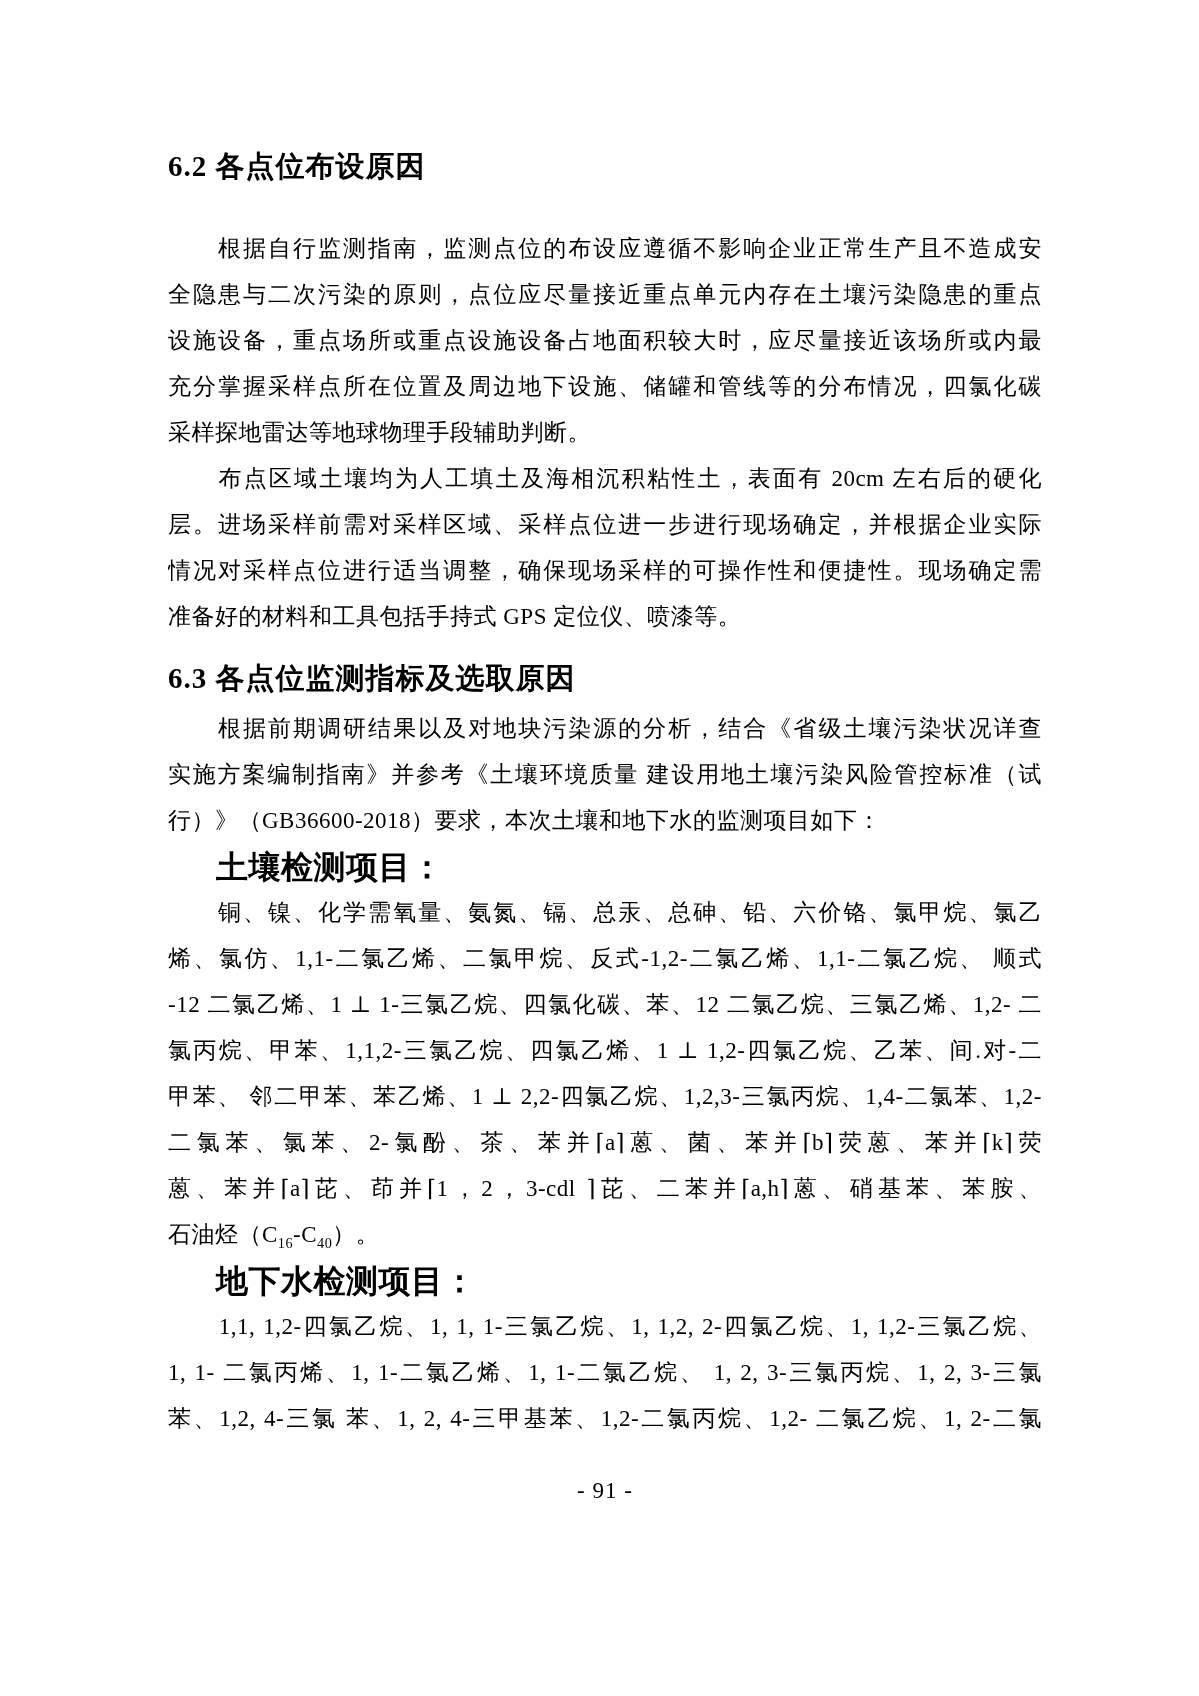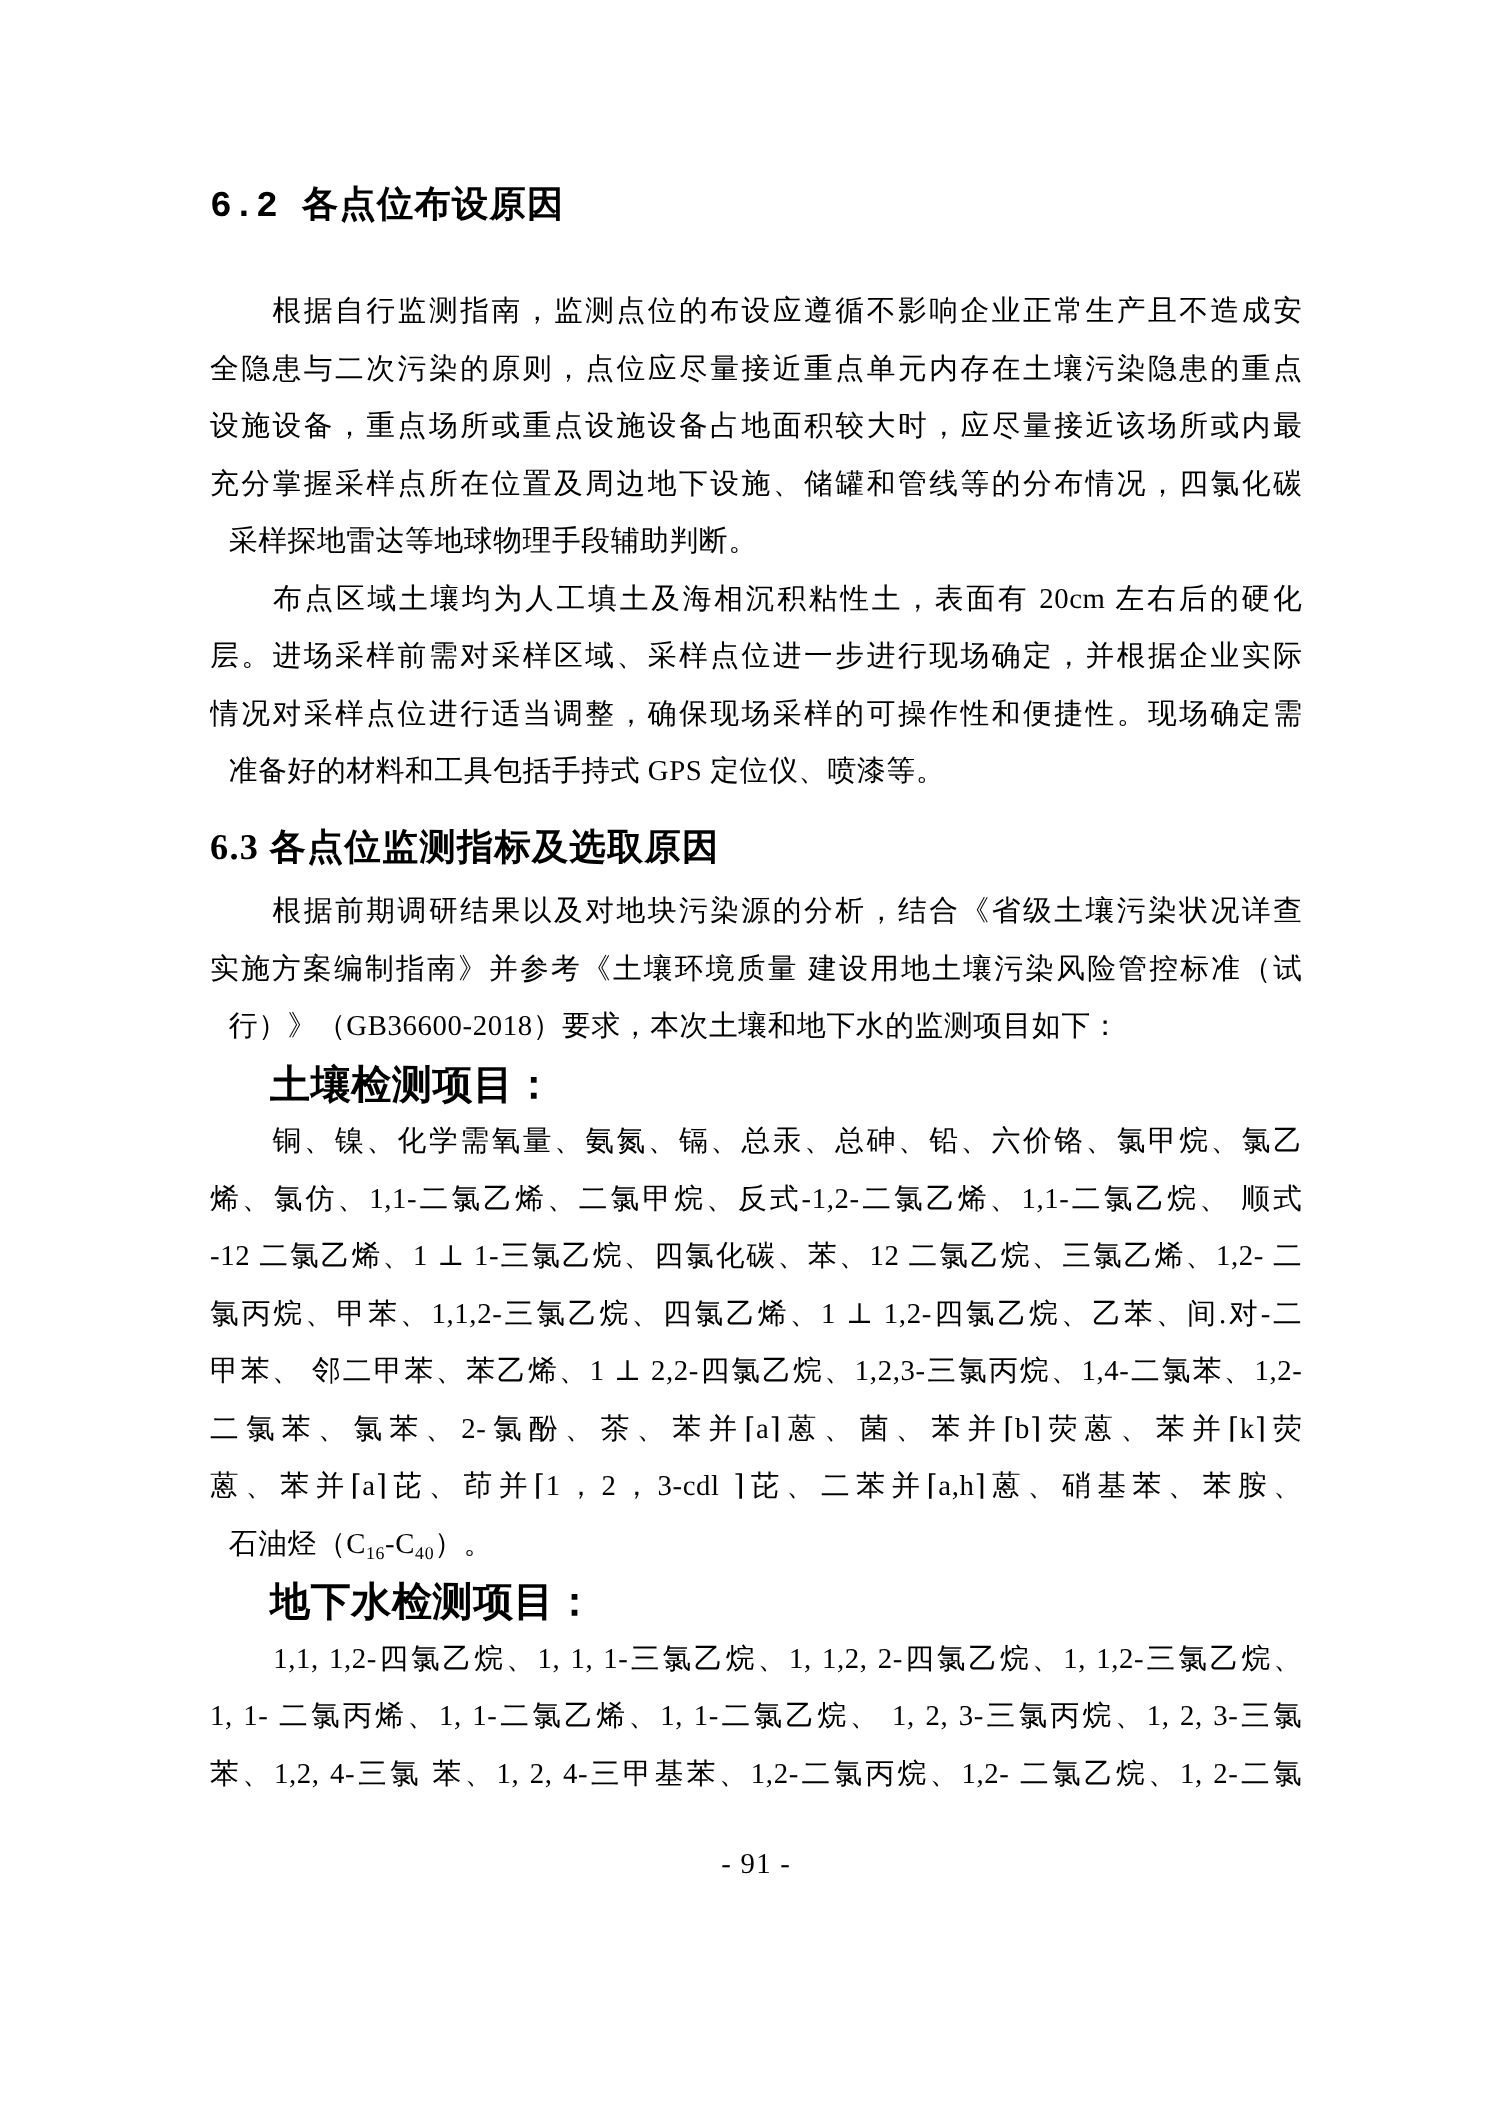--- a/index.html
+++ b/index.html
@@ -23,42 +23,40 @@
   }
   .sec-heading {
     font-size: 29px;
     font-weight: bold;
     line-height: 36px;
     margin: 0;
     letter-spacing: 1px;
   }
   .sec-heading.first {
     margin-bottom: 42px;
-    font-family: Liberation Mono, monospace;
   }
   .sec-heading.second {
     margin-top: 20px;
     margin-bottom: 10px;
   }
   .para {
     margin: 0;
   }
   .line {
     font-size: 23px;
     line-height: 46px;
     height: 46px;
     overflow: hidden;
     text-align: justify;
     text-align-last: justify;
     letter-spacing: 0.5px;
   }
   .line.line-end {
     text-align: right;
     text-align-last: left;
-    margin-left: 15px;
   }
   .line sub {
     font-size: 0.62em;
     line-height: 0;
   }
   .sub-head {
     font-size: 32px;
     font-weight: bold;
     line-height: 46px;
     height: 46px;

